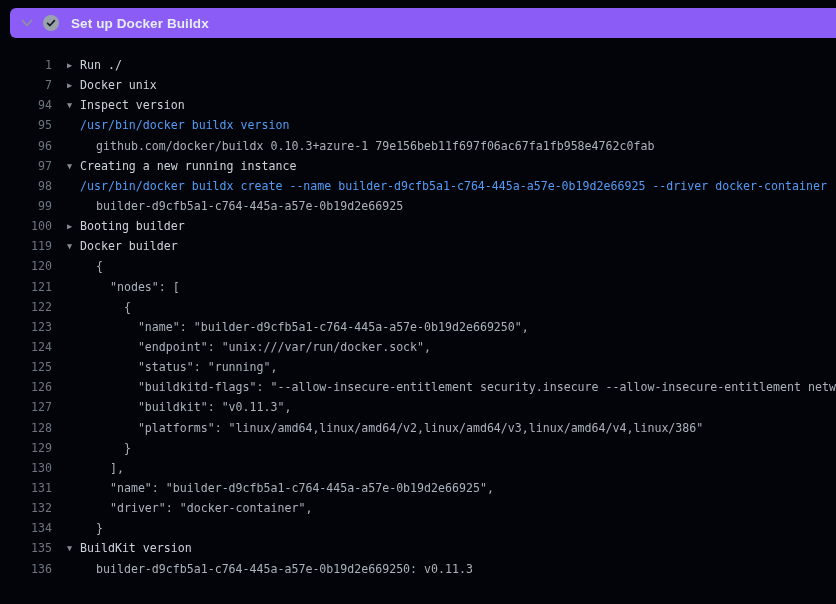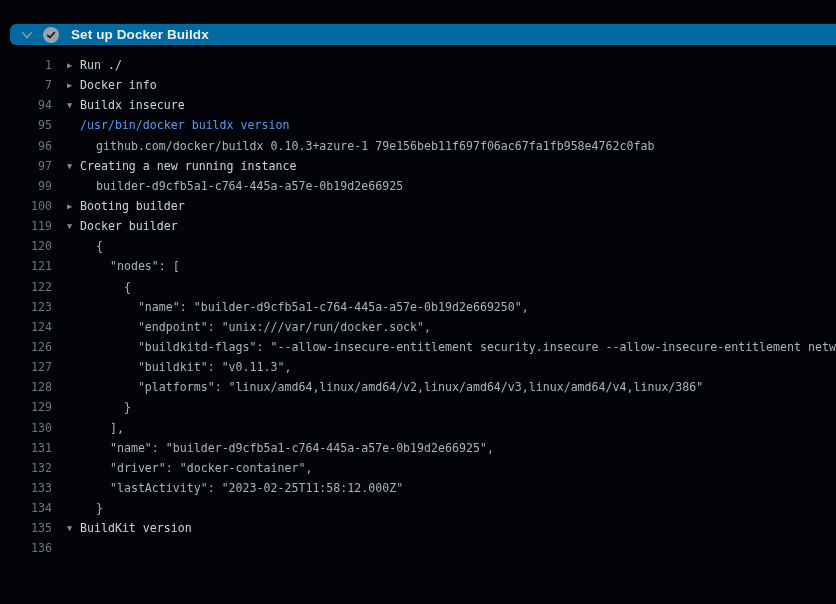--- a/index.html
+++ b/index.html
@@ -7,22 +7,22 @@
     width: 836px; height: 604px;
     background: #020409;
     overflow: hidden;
     font-family: "DejaVu Sans Mono", "Liberation Mono", monospace;
   }
   .stage { position: relative; width: 836px; height: 604px; }
 
   
   .step-header {
     position: absolute;
-    left: 10px; right: 0; top: 24px; height: 21px;
-    background: #0369a1;
+    left: 10px; right: 0; top: 8px; height: 30px;
+    background: #8b5cf6;
     border-radius: 6px 0 0 6px;
     display: flex; align-items: center;
     cursor: pointer;
   }
   .chev { margin-left: 10px; display: flex; align-items: center; }
   .status { margin-left: 9px; display: flex; align-items: center; }
   .step-title {
     margin-left: 12px;
     font-family: "Liberation Sans", "DejaVu Sans", sans-serif;
     font-size: 13.5px; font-weight: 600;
@@ -76,39 +76,40 @@
       <svg width="16" height="16" viewBox="0 0 16 16">
         <circle cx="8" cy="8" r="8" fill="#9aa3ac"></circle>
         <polyline points="4.6,8.3 7,10.5 11.4,5.6" fill="none" stroke="#171c23" stroke-width="1.7" stroke-linecap="round" stroke-linejoin="round"></polyline>
       </svg>
     </span>
     <span class="step-title">Set up Docker Buildx</span>
   </div>
 
   <div class="log" id="log">
       <div class="row grouprow"><span class="num">1</span><span class="marker">▶</span><span class="text group">Run ./</span></div>
-      <div class="row grouprow"><span class="num">7</span><span class="marker">▶</span><span class="text group">Docker info</span></div>
-      <div class="row grouprow"><span class="num">94</span><span class="marker">▼</span><span class="text group">Buildx insecure</span></div>
+      <div class="row grouprow"><span class="num">7</span><span class="marker">▶</span><span class="text group">Docker unix</span></div>
+      <div class="row grouprow"><span class="num">94</span><span class="marker">▼</span><span class="text group">Inspect version</span></div>
       <div class="row"><span class="num">95</span><span class="marker"></span><span class="text command">/usr/bin/docker buildx version</span></div>
       <div class="row"><span class="num">96</span><span class="marker"></span><span class="text output">github.com/docker/buildx 0.10.3+azure-1 79e156beb11f697f06ac67fa1fb958e4762c0fab</span></div>
       <div class="row grouprow"><span class="num">97</span><span class="marker">▼</span><span class="text group">Creating a new running instance</span></div>
+      <div class="row"><span class="num">98</span><span class="marker"></span><span class="text command">/usr/bin/docker buildx create --name builder-d9cfb5a1-c764-445a-a57e-0b19d2e66925 --driver docker-container</span></div>
       <div class="row"><span class="num">99</span><span class="marker"></span><span class="text output">builder-d9cfb5a1-c764-445a-a57e-0b19d2e66925</span></div>
       <div class="row grouprow"><span class="num">100</span><span class="marker">▶</span><span class="text group">Booting builder</span></div>
       <div class="row grouprow"><span class="num">119</span><span class="marker">▼</span><span class="text group">Docker builder</span></div>
       <div class="row"><span class="num">120</span><span class="marker"></span><span class="text output">{</span></div>
       <div class="row"><span class="num">121</span><span class="marker"></span><span class="text output">  "nodes": [</span></div>
       <div class="row"><span class="num">122</span><span class="marker"></span><span class="text output">    {</span></div>
       <div class="row"><span class="num">123</span><span class="marker"></span><span class="text output">      "name": "builder-d9cfb5a1-c764-445a-a57e-0b19d2e669250",</span></div>
       <div class="row"><span class="num">124</span><span class="marker"></span><span class="text output">      "endpoint": "unix:///var/run/docker.sock",</span></div>
+      <div class="row"><span class="num">125</span><span class="marker"></span><span class="text output">      "status": "running",</span></div>
       <div class="row"><span class="num">126</span><span class="marker"></span><span class="text output">      "buildkitd-flags": "--allow-insecure-entitlement security.insecure --allow-insecure-entitlement network.host",</span></div>
       <div class="row"><span class="num">127</span><span class="marker"></span><span class="text output">      "buildkit": "v0.11.3",</span></div>
       <div class="row"><span class="num">128</span><span class="marker"></span><span class="text output">      "platforms": "linux/amd64,linux/amd64/v2,linux/amd64/v3,linux/amd64/v4,linux/386"</span></div>
       <div class="row"><span class="num">129</span><span class="marker"></span><span class="text output">    }</span></div>
       <div class="row"><span class="num">130</span><span class="marker"></span><span class="text output">  ],</span></div>
       <div class="row"><span class="num">131</span><span class="marker"></span><span class="text output">  "name": "builder-d9cfb5a1-c764-445a-a57e-0b19d2e66925",</span></div>
       <div class="row"><span class="num">132</span><span class="marker"></span><span class="text output">  "driver": "docker-container",</span></div>
-      <div class="row"><span class="num">133</span><span class="marker"></span><span class="text output">  "lastActivity": "2023-02-25T11:58:12.000Z"</span></div>
       <div class="row"><span class="num">134</span><span class="marker"></span><span class="text output">}</span></div>
       <div class="row grouprow"><span class="num">135</span><span class="marker">▼</span><span class="text group">BuildKit version</span></div>
-      <div class="row"><span class="num">136</span><span class="marker"></span></div>
+      <div class="row"><span class="num">136</span><span class="marker"></span><span class="text output">builder-d9cfb5a1-c764-445a-a57e-0b19d2e669250: v0.11.3</span></div>
     </div>
 
 </div>
 
 </body></html>

